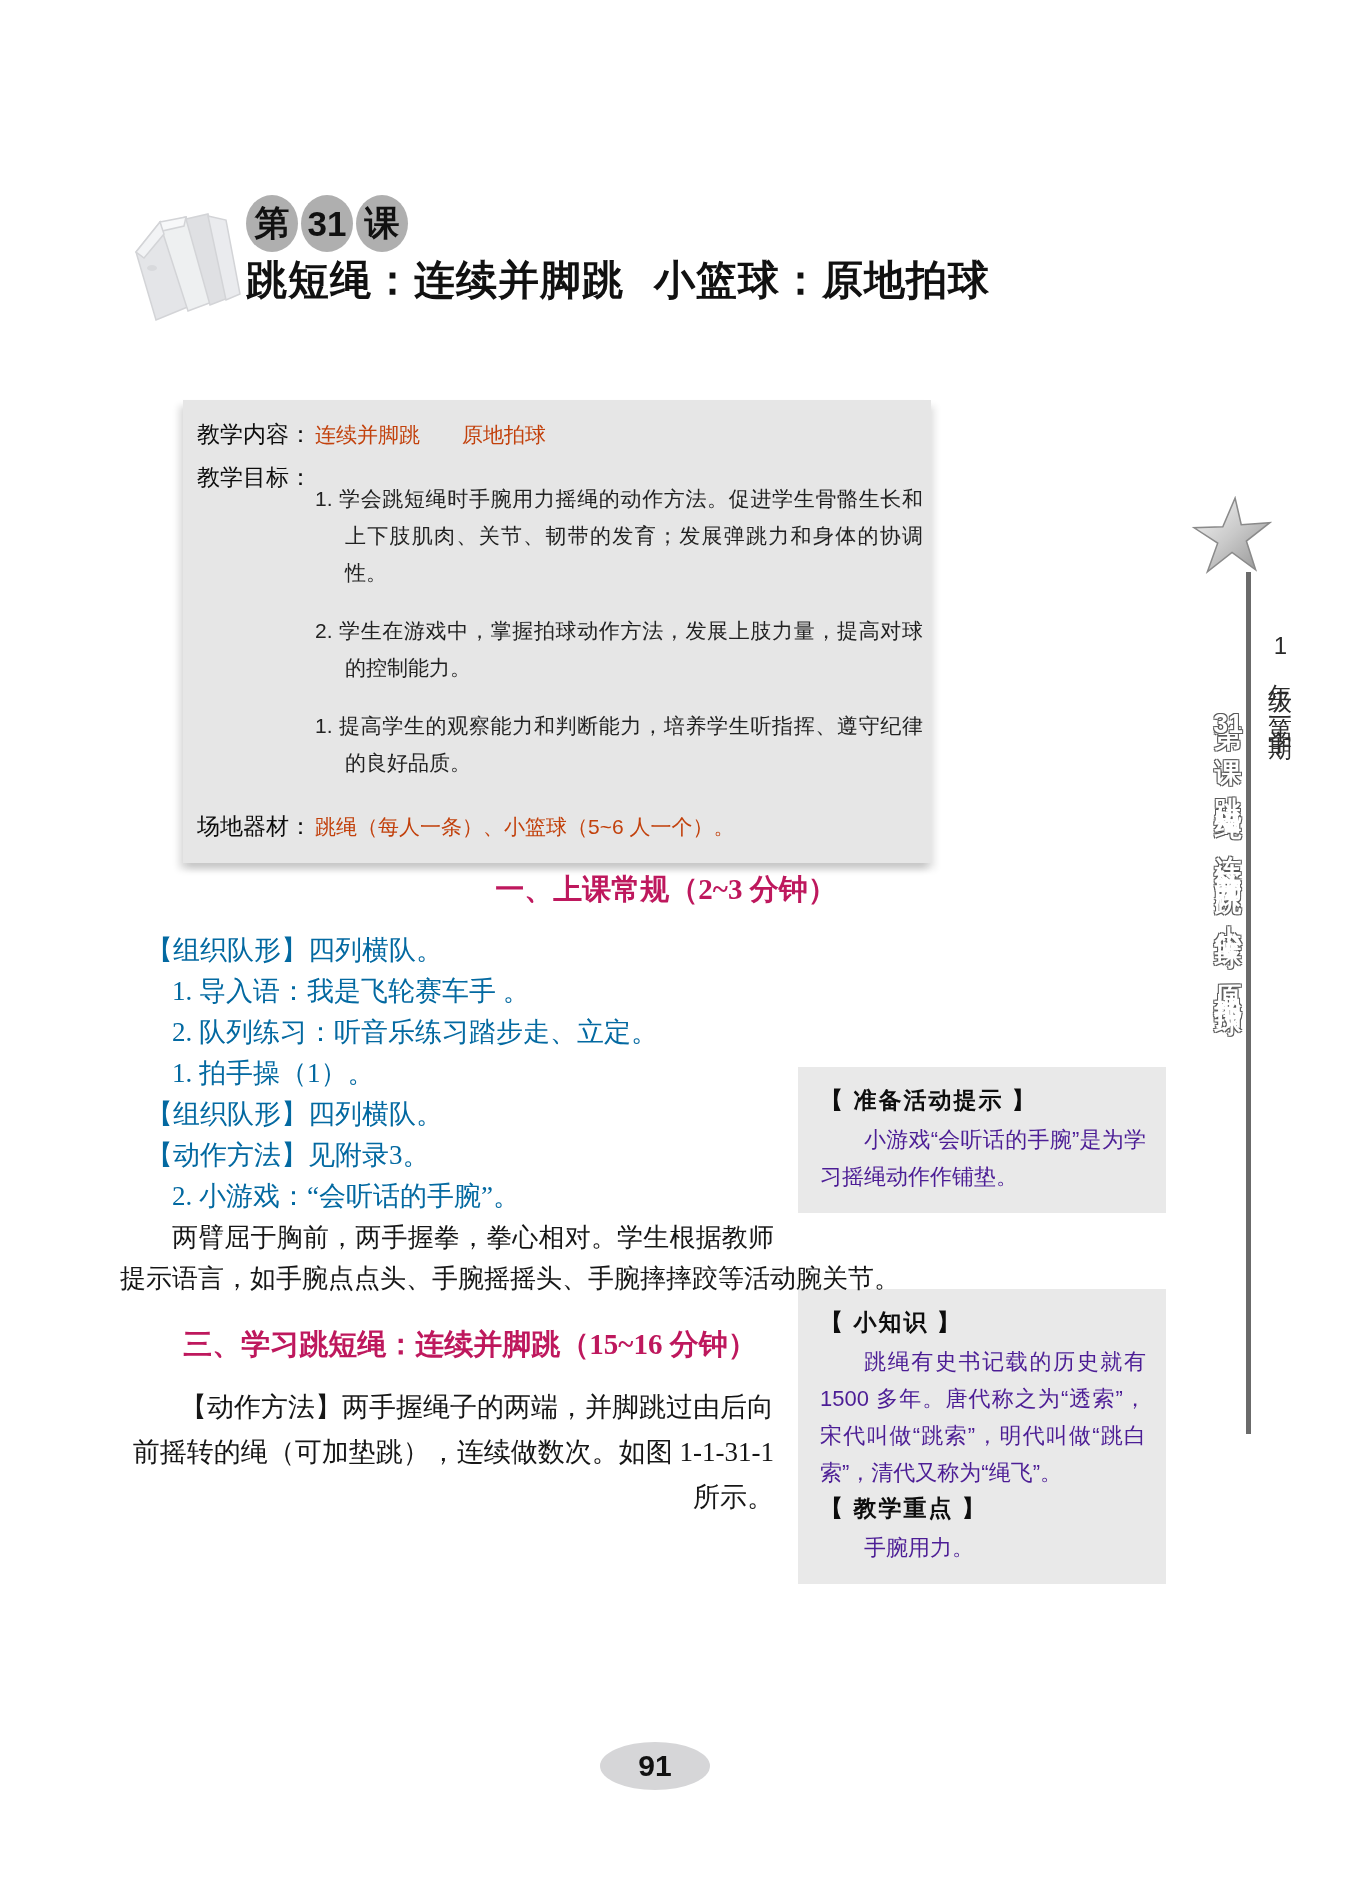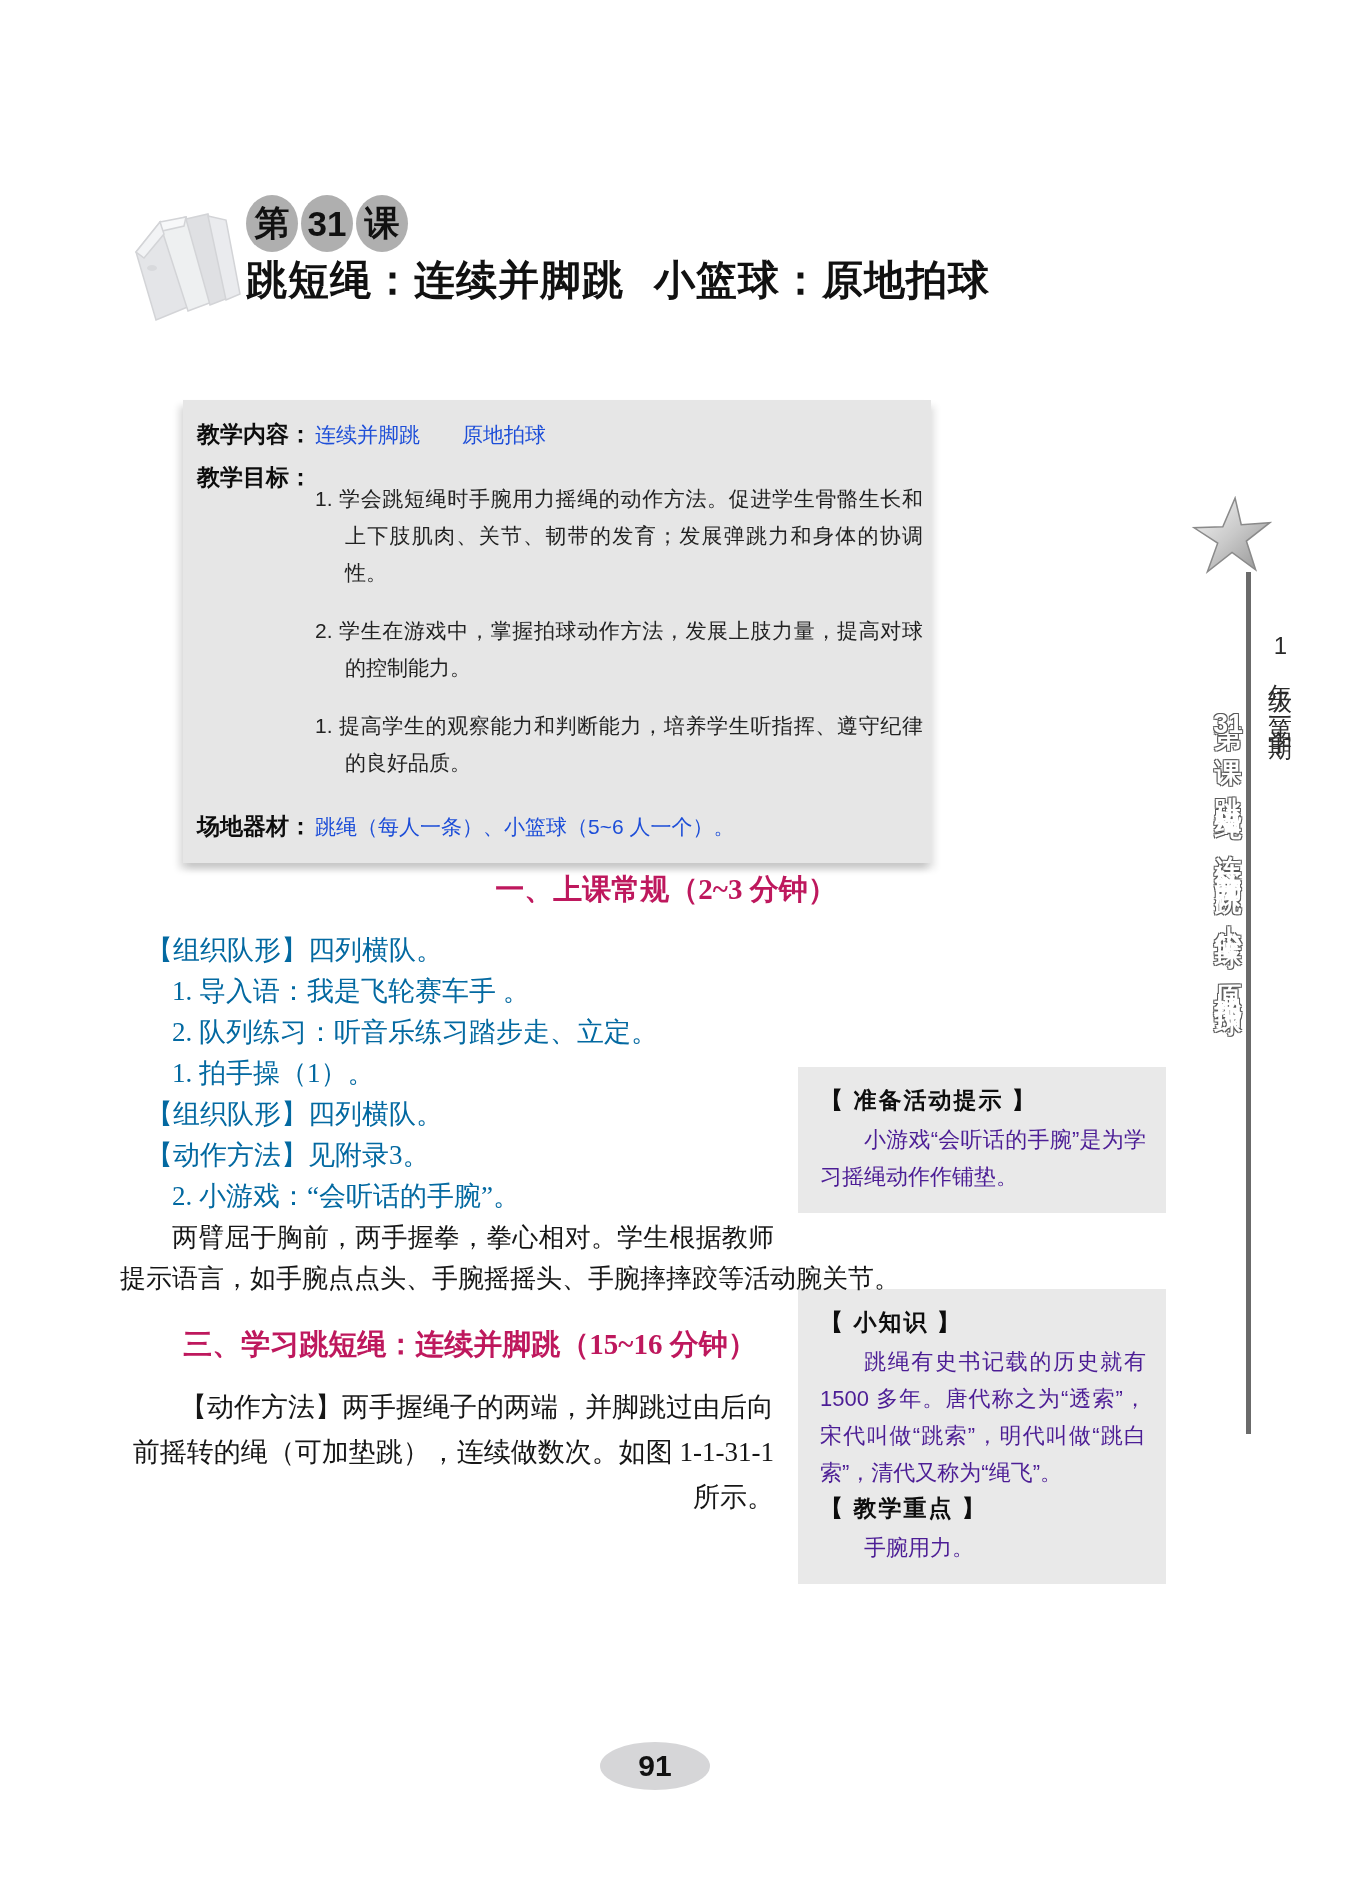--- a/index.html
+++ b/index.html
@@ -24,23 +24,23 @@
   
   .info-box{
     position:absolute;left:183px;top:400px;width:748px;box-sizing:border-box;
     background:#e6e6e6;padding:16px 8px 18px 14px;
     box-shadow:-4px 6px 7px rgba(0,0,0,.14),4px 6px 7px rgba(0,0,0,.10);
     font-family:"Liberation Sans","DejaVu Sans",sans-serif;
   }
   .info-row{display:flex;align-items:flex-start;margin-bottom:6px;}
   .info-row:last-child{margin-bottom:0;}
   .info-label{
-    flex:0 0 118px;font-weight:bold;font-size:23px;line-height:37px;color:#0d0d0d;white-space:nowrap;
+    flex:0 0 118px;font-weight:normal;font-size:23px;line-height:37px;color:#0d0d0d;white-space:nowrap;
   }
-  .info-value{font-size:21px;line-height:37px;color:#1d4ed8;width:612px;}
+  .info-value{font-size:21px;line-height:37px;color:#c2410c;width:612px;}
   .objectives{width:612px;}
   .obj-item{
     font-size:21px;line-height:37px;color:#222;
     padding-left:30px;text-indent:-30px;text-align:justify;
   }
   
   .sidebar-star{position:absolute;left:1190px;top:496px;width:82px;height:82px;}
   .sidebar-line{position:absolute;left:1246px;top:572px;width:5px;height:862px;background:#6b6b6b;}
   .sidebar-lesson{
     position:absolute;left:1196px;top:702px;width:50px;

